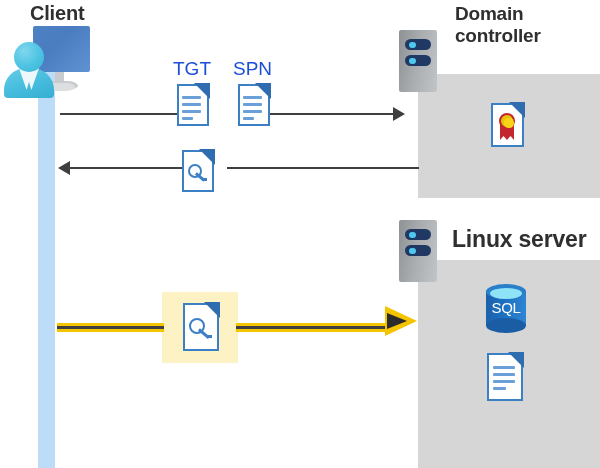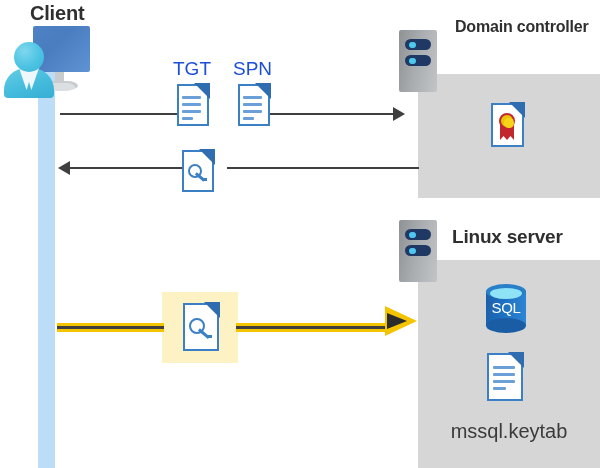--- a/index.html
+++ b/index.html
@@ -9,22 +9,22 @@
 
   
   .panel{position:absolute;background:#d6d6d6;}
   #dc-panel{left:418px;top:74px;width:182px;height:124px;}
   #linux-panel{left:418px;top:260px;width:182px;height:208px;}
 
   
   .heading{position:absolute;font-weight:bold;color:#2f2f2f;
            letter-spacing:-0.2px;line-height:1.18;}
   #client-title{left:30px;top:2px;font-size:20px;}
-  #dc-title{left:455px;top:18px;font-size:16px;width:140px;}
-  #linux-title{left:452px;top:226px;font-size:19px;white-space:nowrap;}
+  #dc-title{left:455px;top:3px;font-size:19px;width:140px;}
+  #linux-title{left:452px;top:226px;font-size:23px;white-space:nowrap;}
 
   
   #lifeline{position:absolute;left:38px;top:72px;width:17px;height:396px;
             background:#bcdcf7;}
 
   
   #client-icon{position:absolute;left:4px;top:26px;width:86px;height:72px;}
   .mon-screen{position:absolute;left:29px;top:0px;width:57px;height:46px;
       border-radius:2px;
       background:linear-gradient(135deg,#4f82c4 0%,#4a7dc0 40%,#5f93d3 100%);}
@@ -195,21 +195,20 @@
   </div>
 
   <div class="doc" id="doc-keytab">
     <div class="page"></div>
     <div class="fold2"></div>
     <div class="line" style="left:6px;top:13px;width:22px;"></div>
     <div class="line" style="left:6px;top:20px;width:22px;"></div>
     <div class="line" style="left:6px;top:27px;width:22px;"></div>
     <div class="line" style="left:6px;top:34px;width:13px;"></div>
   </div>
-  <div id="keytab-label">mssql.keytab</div>
 
   <div class="hline" style="left:60px;top:113px;width:117px;"></div>
   <div class="hline" style="left:270px;top:113px;width:123px;"></div>
   <div class="ahead-r" style="left:393px;top:107px;"></div>
 
   <div class="doc-label" id="lbl-tgt">TGT</div>
   <div class="doc-label" id="lbl-spn">SPN</div>
 
   <div class="doc" id="doc-tgt">
     <div class="page"></div>

